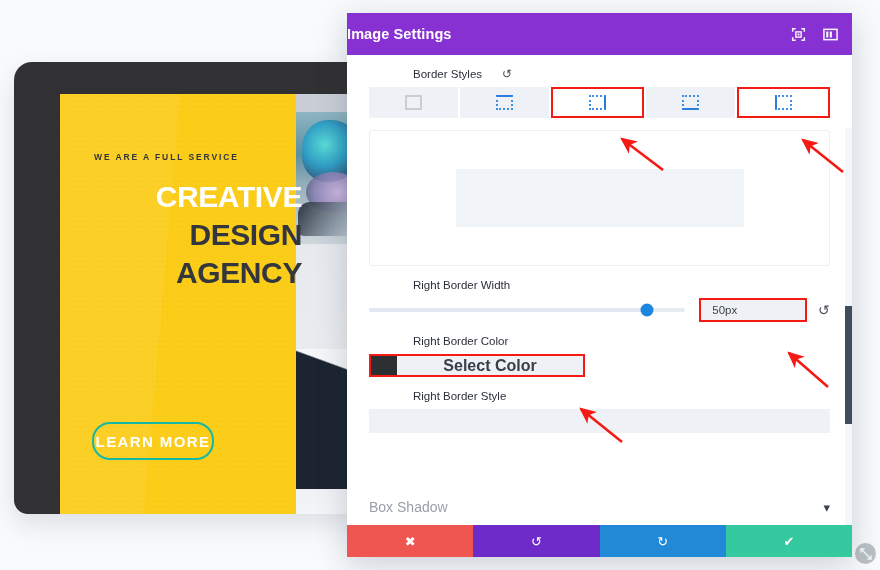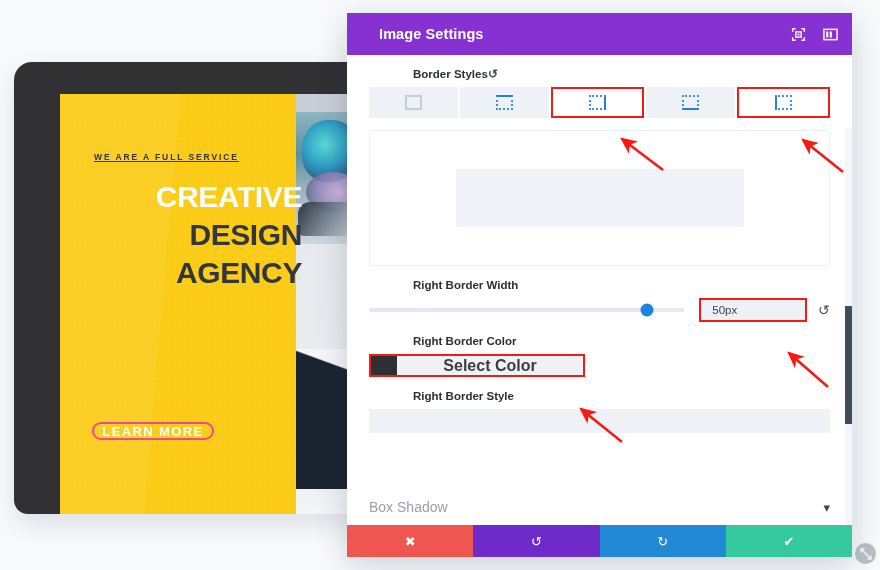--- a/index.html
+++ b/index.html
@@ -83,65 +83,65 @@
   }
   .screen-photo .diag {
     position: absolute; left: 0; top: 255px;
     width: 70px; height: 140px;
     background: linear-gradient(200deg, #f4f6f8 0%, #f4f6f8 16%, #1c2431 17%, #1c2431 100%);
   }
 
   .hero-eyebrow {
     position: absolute; left: 34px; top: 58px;
     font-size: 8.5px; letter-spacing: 1.9px;
-    font-weight: bold; color: #33363d; text-decoration: underline;
+    font-weight: bold; color: #33363d;
   }
   .hero-h1 {
     position: absolute; left: 32px; top: 84px;
     width: 210px;
     font-size: 30px; line-height: 38px;
     font-weight: bold; letter-spacing: -0.4px;
     color: #33363d;
     text-align: right;
   }
   .hero-h1 .w1 { color: #ffffff; display:block; }
   .hero-h1 .w2 { display:block; }
   .hero-h1 .w3 { display:block; }
   .hero-body {
     position: absolute; left: 32px; top: 212px;
     width: 194px;
     font-size: 11.5px; line-height: 20.5px;
     color: #33363d; font-weight: 600;
   }
   .hero-btn {
     position: absolute; left: 32px; top: 328px;
-    width: 122px; height: 18px;
-    border: 2px solid #ec4899; border-radius: 18px;
-    color: #ffffff; font-size: 13px; font-weight: bold;
+    width: 122px; height: 38px;
+    border: 2px solid #14b8a6; border-radius: 18px;
+    color: #ffffff; font-size: 15px; font-weight: bold;
     letter-spacing: 1.4px;
     display: flex; align-items: center; justify-content: center;
     box-sizing: border-box;
   }
 
   
   .modal {
     position: absolute;
     left: 347px; top: 13px;
     width: 505px; height: 544px;
     background: #ffffff;
     box-shadow: 0 8px 30px rgba(30,40,60,0.20);
     display: flex; flex-direction: column;
     overflow: hidden;
   }
   .modal-header {
     height: 42px; min-height: 42px;
     background: #8b2fd0;
     background: #8731d2;
     display: flex; align-items: center;
-    padding: 0 32px;
+    padding: 0 0;
     position: relative;
   }
   .modal-title {
     color: #ffffff; font-size: 14.5px; font-weight: bold;
     letter-spacing: 0.1px;
   }
   .header-icons {
     position: absolute; right: 14px; top: 0; height: 42px;
     display: flex; align-items: center; gap: 17px;
   }
@@ -162,23 +162,23 @@
 
   .modal-body {
     flex: 1;
     position: relative;
     background: #ffffff;
     overflow: hidden;
     padding: 0 22px;
   }
 
   .field-label {
-    font-size: 11.5px; color: #2b2f37; font-weight: 700;
+    font-size: 11.5px; color: #2b2f37; font-weight: 400;
     margin-top: 13px; margin-bottom: 7px;
-    display: flex; align-items: center; gap: 0; padding-left: 44px;
+    display: flex; align-items: center; gap: 20px; padding-left: 44px;
   }
   .reset-glyph {
     font-size: 12px; color: #4a4f58; transform: scaleX(-1);
     display: inline-block; line-height: 1; cursor: pointer;
   }
 
   
   .style-row {
     display: flex; align-items: stretch;
     height: 31px; gap: 2px;

